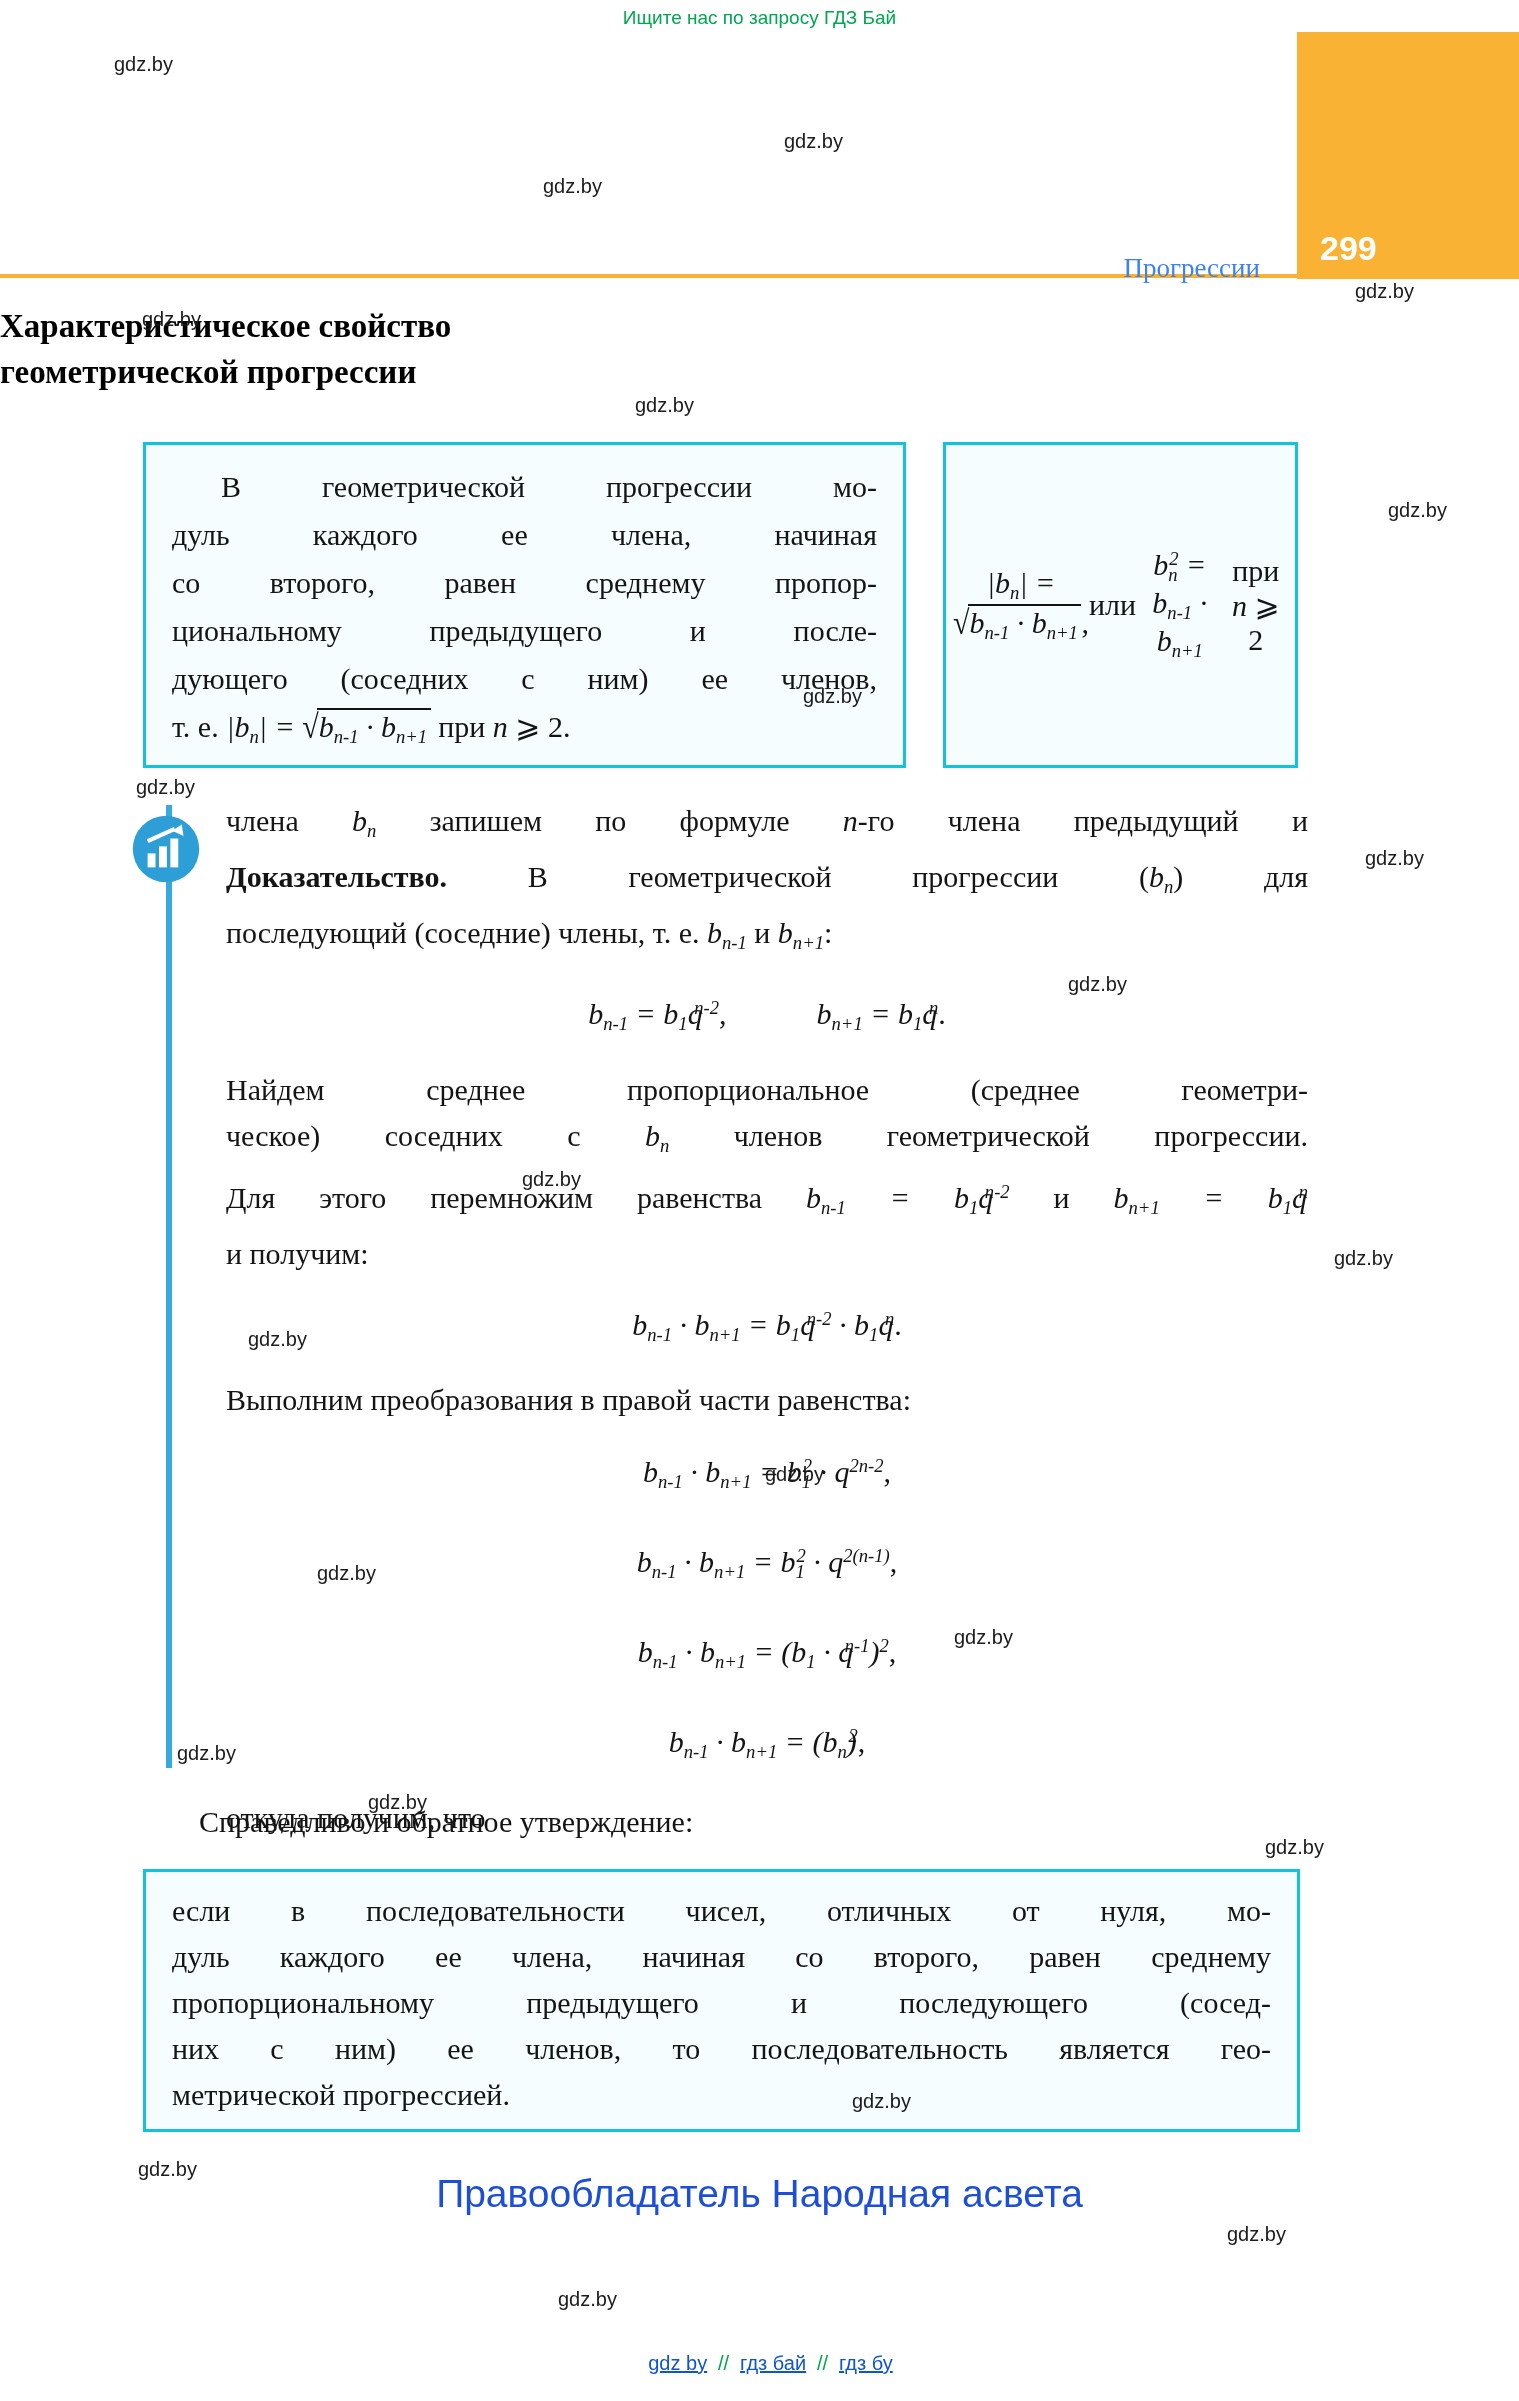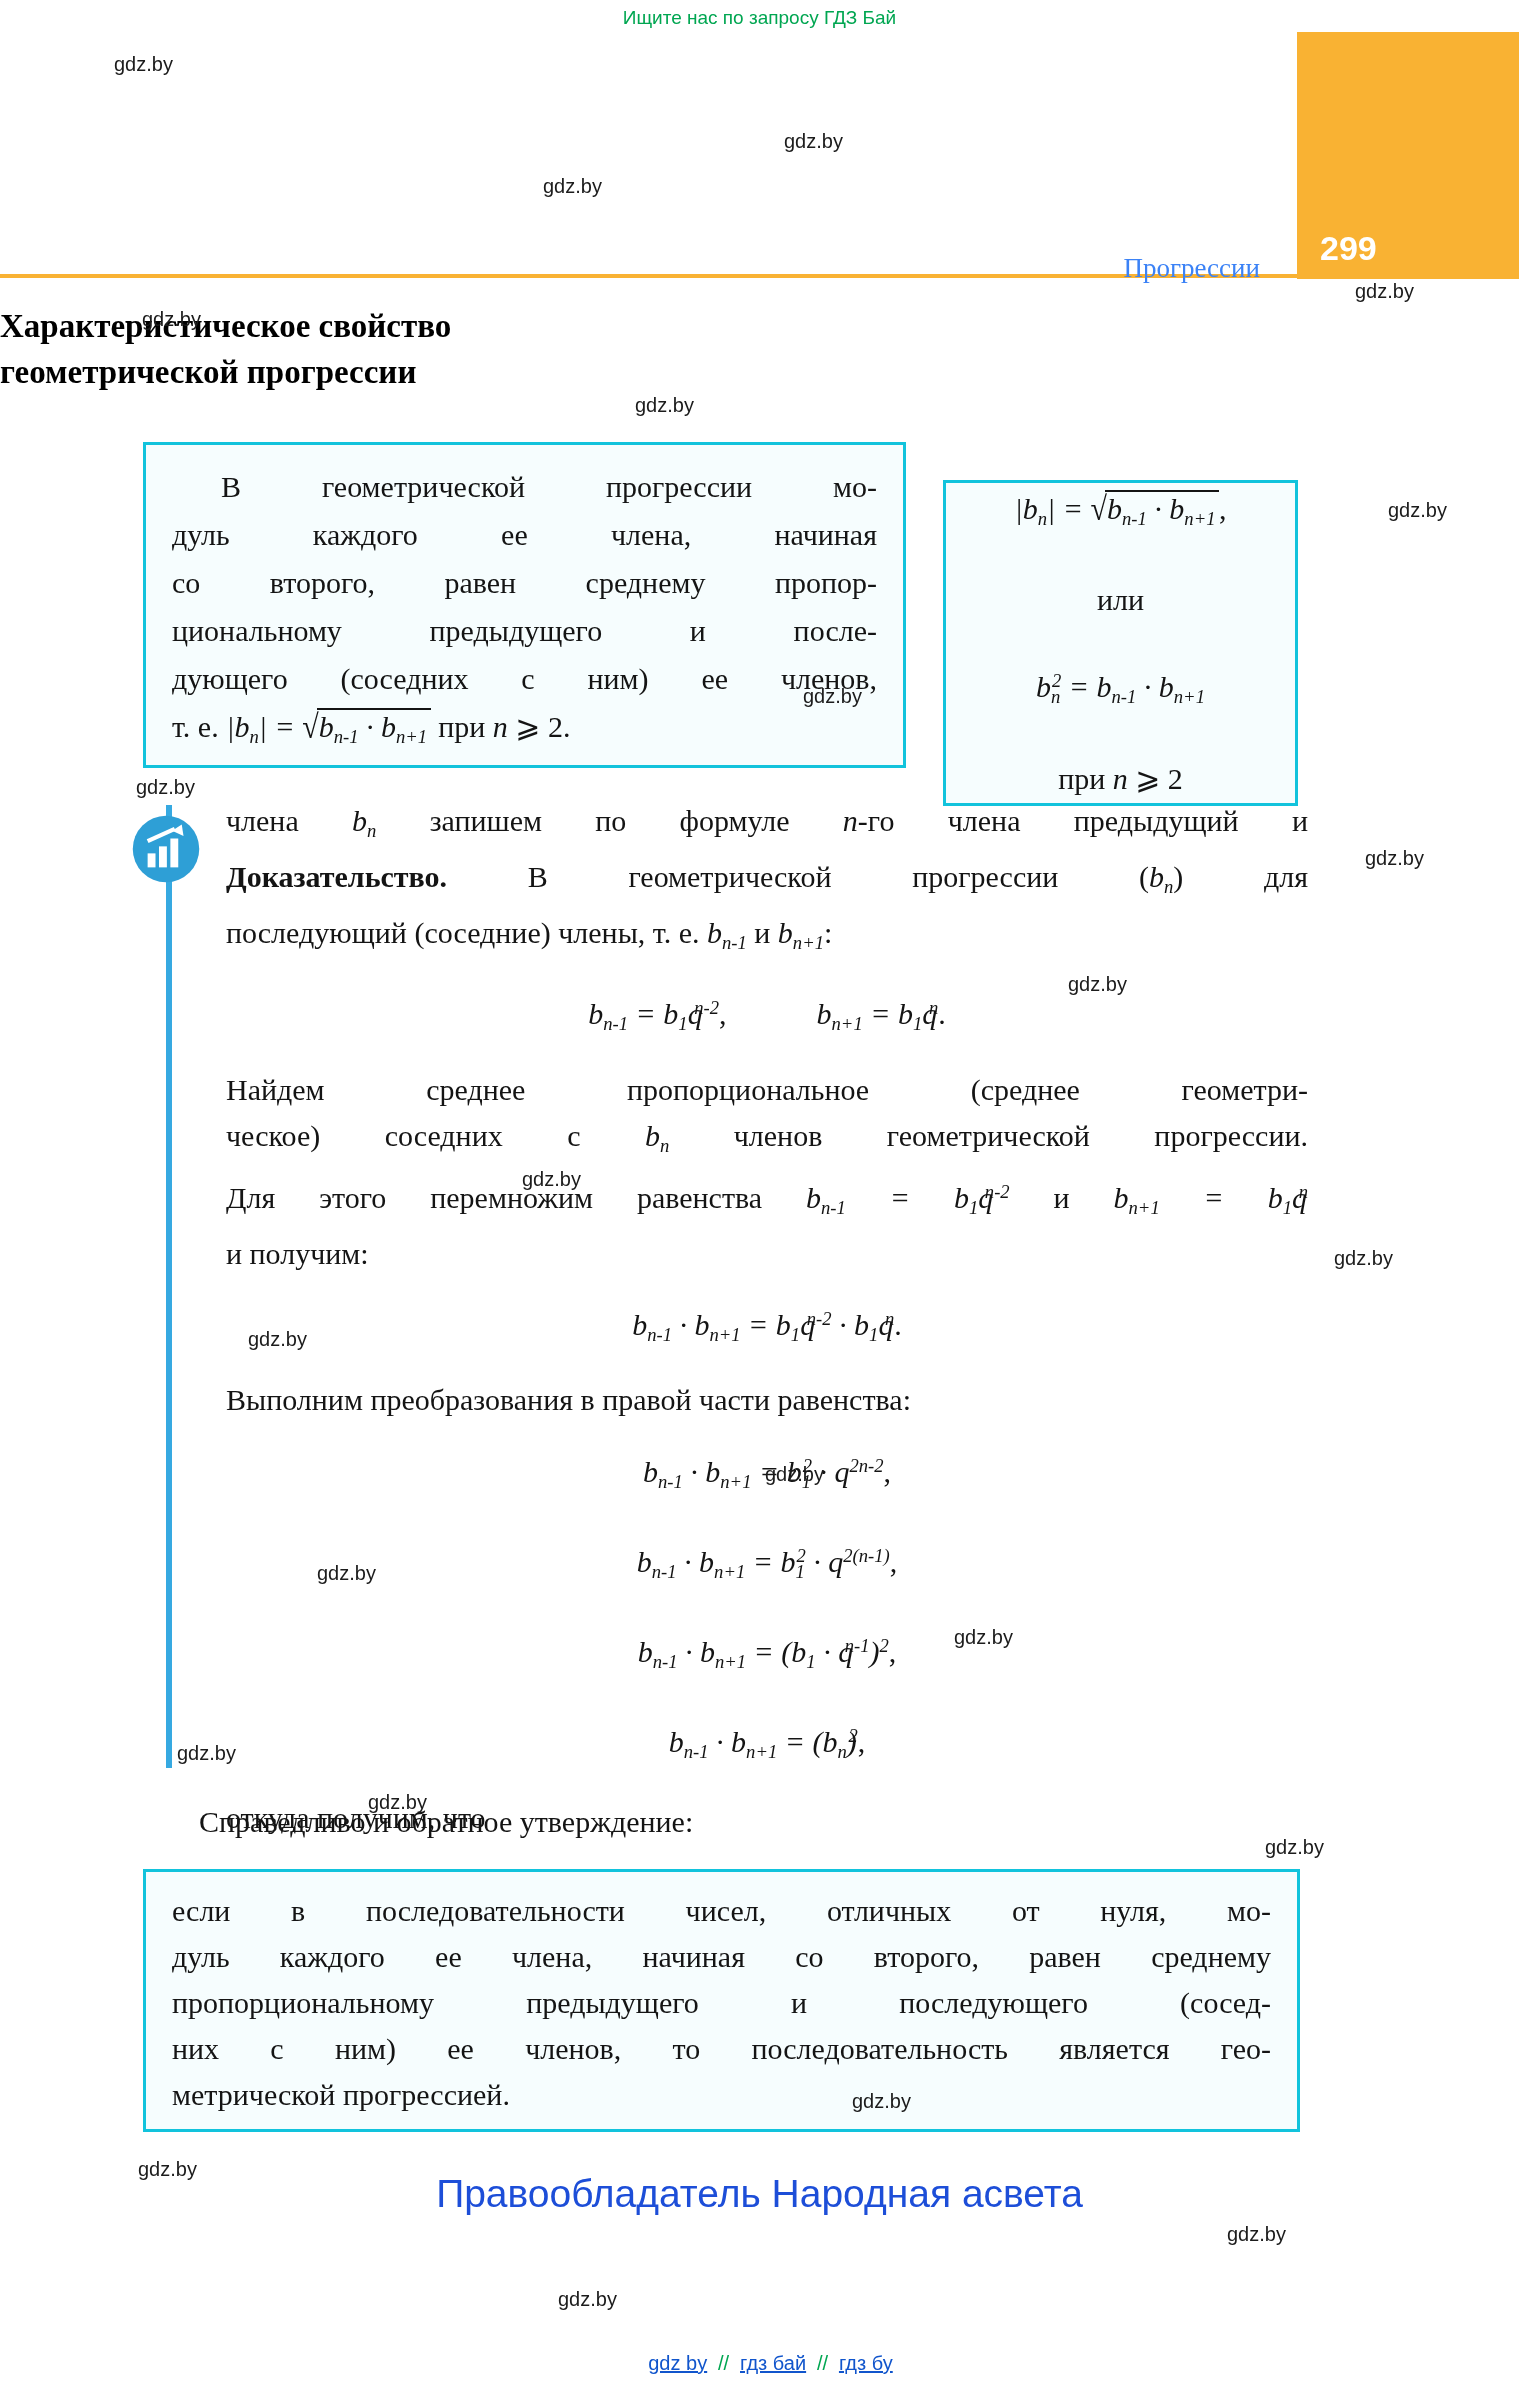--- a/index.html
+++ b/index.html
@@ -22,21 +22,21 @@
     position:absolute; left:23px; bottom:10.5px; font-size:34px; font-weight:bold; color:#ffffff;
     font-family:"Liberation Sans","DejaVu Sans",sans-serif;
   }
   .rule-orange { position:absolute; top:274px; left:0; width:100%; height:4.4px; background:#F9B233; }
   .running-head { position:absolute; top:229px; right:259px; font-size:27px; color:#3b82f6;margin-top:24px; }
   .title { position:absolute; top:303px; left:0; width:100%; text-align:left; font-size:33px; font-weight:bold; line-height:46px; color:#000; }
   .tbox { position:absolute; border:3.5px solid #12C3DC; background:#F6FDFE; font-size:30px; z-index:1; }
   .box1 { left:143px; top:442px; width:763px; height:326px; padding:17.5px 26px 0 26px; line-height:48px; }
   .box2 {
     left:943px; top:442px; width:355px; height:326px; padding:7px;
-    display:flex; flex-direction:column; justify-content:space-between; align-items:center; text-align:center;margin-top:38px;
+    display:flex; flex-direction:row; justify-content:space-between; align-items:center; text-align:center;
   }
   .box3 { left:143px; top:1869px; width:1157px; height:263px; padding:15.8px 26px; line-height:46px; }
   .indent-first .tline:first-child { text-indent:49px; }
   .lines-justify .tline { text-align:justify; text-align-last:justify; }
   .lines-justify .tline.last { text-align-last:left; }
   .proof-rule { position:absolute; left:166px; top:805px; width:6.1px; height:963px; background:#36A9E1; }
   .proof-icon { position:absolute; left:131px; top:814px; width:70px; height:70px; z-index:3; }
   .proof { position:absolute; left:226px; top:798px; width:1082px; font-size:30px; }
   .para .tline, .para { line-height:46px; }
   .para.single { margin-top:5.3px; }

